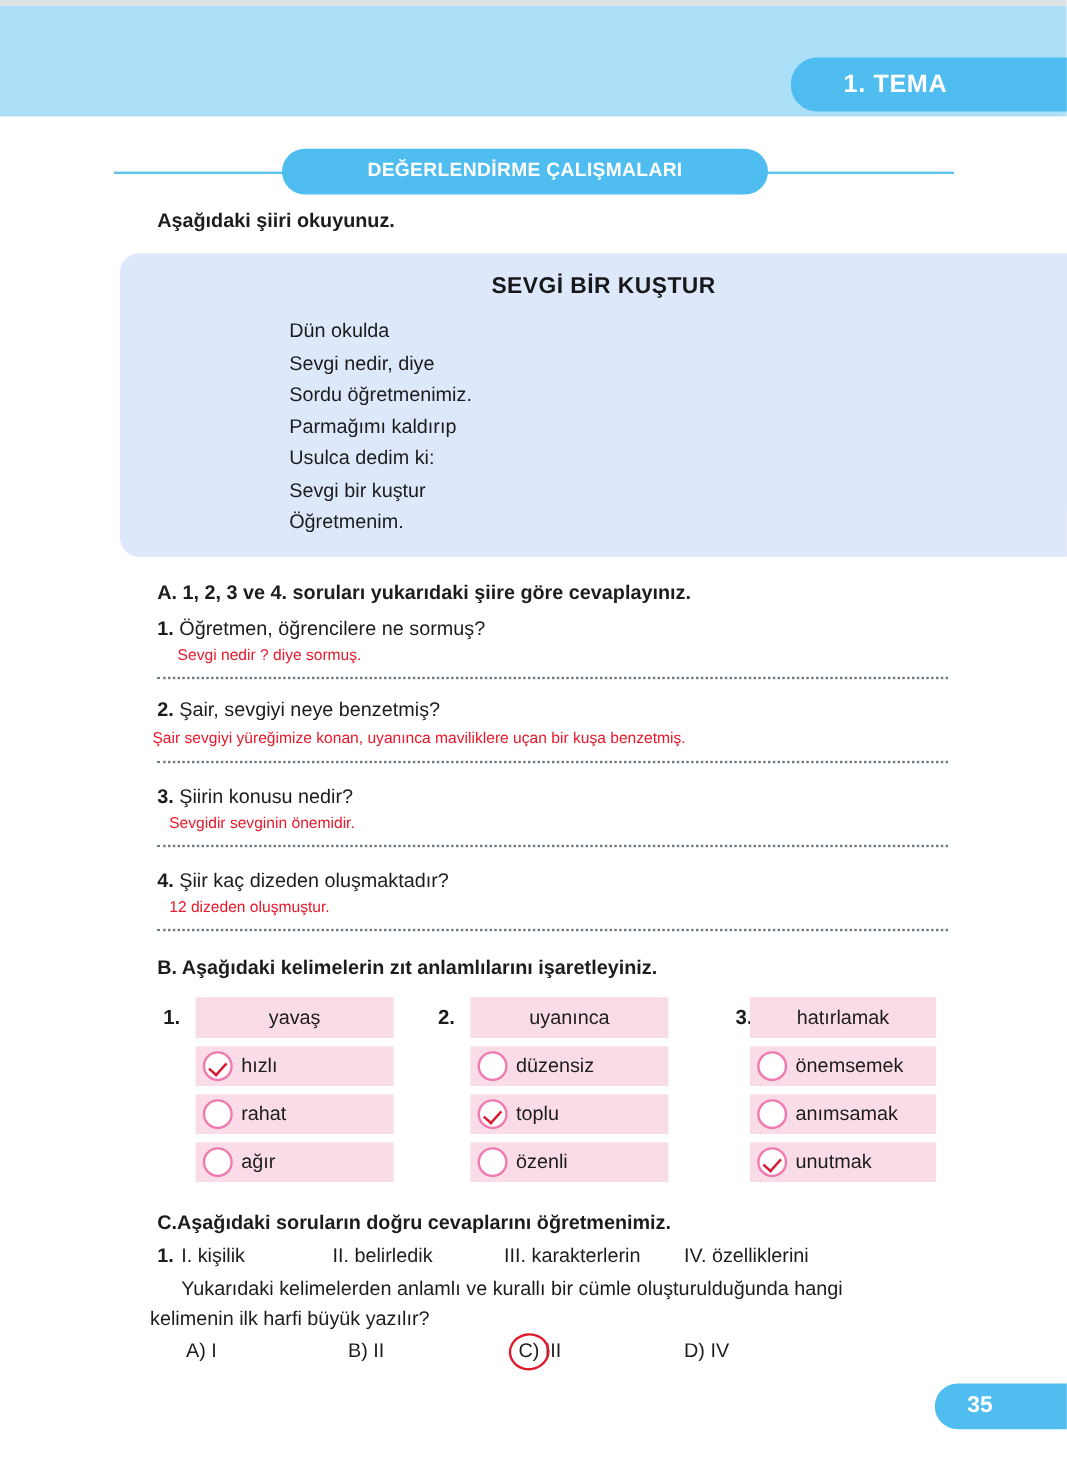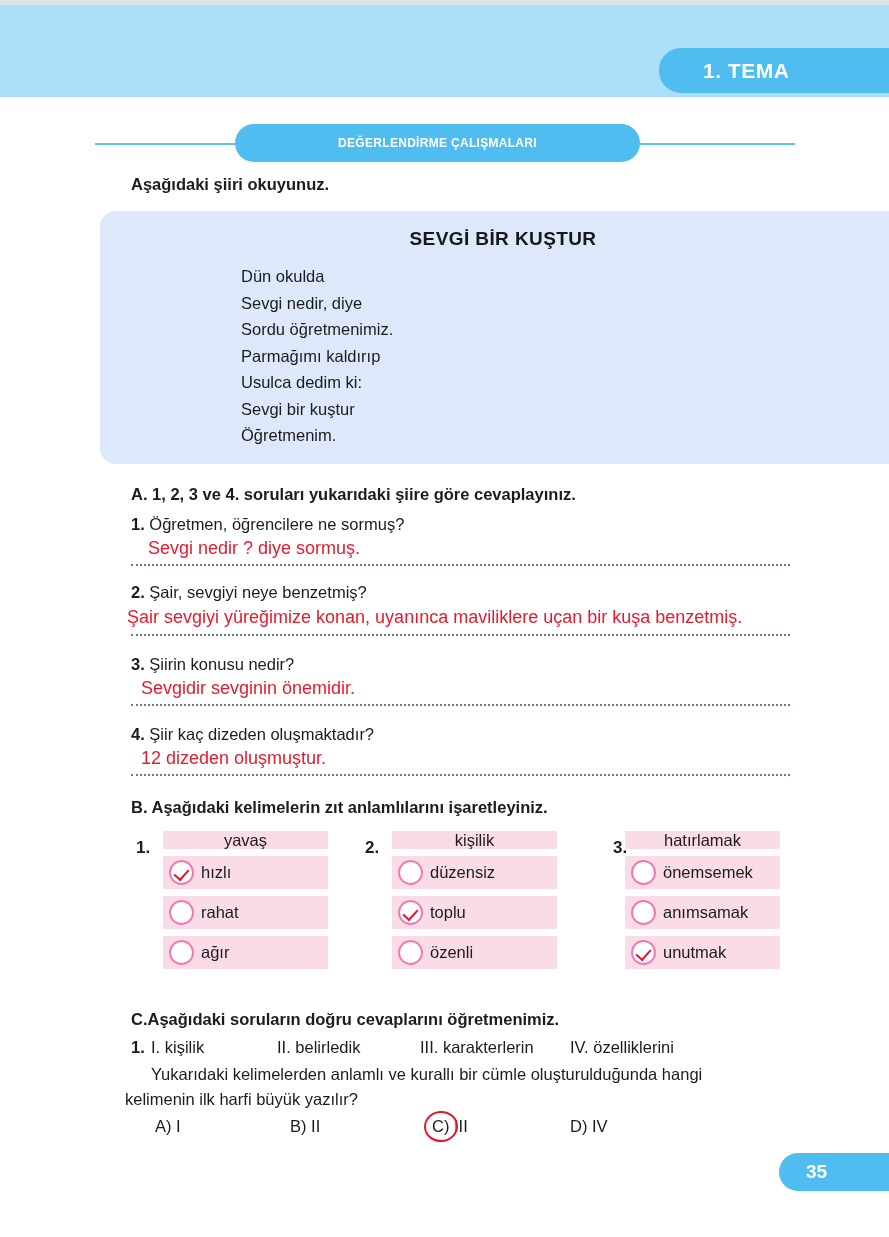--- a/index.html
+++ b/index.html
@@ -63,21 +63,21 @@
   }
   .banner-rule.left  { left: 0;   width: 150px; }
   .banner-rule.right { right: 0;  width: 160px; }
   .banner-pill {
     position: absolute;
     left: 140px; top: 0;
     width: 405px; height: 38px;
     background: #4fbdef;
     border-radius: 19px;
     color: #ffffff;
-    font-size: 12px;
+    font-size: 16px;
     font-weight: bold;
     letter-spacing: .3px;
     display: flex;
     align-items: center;
     justify-content: center;
     box-sizing: border-box;
   }
 
   
   .instr {
@@ -125,40 +125,40 @@
   .q-line {
     position: absolute;
     font-size: 16.5px;
     color: #1c1c1c;
     white-space: nowrap;
   }
   .q-num { font-weight: bold; }
   .answer {
     position: absolute;
     font-family: "Liberation Sans", sans-serif;
-    font-size: 18px;
+    font-size: 13px;
     color: #e8192c;
     white-space: nowrap;
   }
   .dotline {
     position: absolute;
     height: 0;
     border-bottom: 2px dotted #6b7b86;
   }
 
   
   .grp-num {
     position: absolute;
     font-size: 17px;
     font-weight: bold;
     color: #1c1c1c;
   }
   .opt-group { position: absolute; width: 165px; }
   .opt-head {
-    height: 18px;
+    height: 34px;
     background: #fadce8;
     font-size: 16.5px;
     color: #1c1c1c;
     display: flex;
     align-items: center;
     justify-content: center;
     margin-bottom: 7px;
   }
   .opt-row {
     height: 33px;
@@ -303,21 +303,21 @@
       <span class="opt-label">rahat</span>
     </div>
     <div class="opt-row">
       <span class="opt-circle"></span>
       <span class="opt-label">ağır</span>
     </div>
   </div>
 
   <div class="grp-num" style="left:365px; top:838px;">2.</div>
   <div class="opt-group" style="left:392px; top:831px;">
-    <div class="opt-head">kişilik</div>
+    <div class="opt-head">uyanınca</div>
     <div class="opt-row">
       <span class="opt-circle"></span>
       <span class="opt-label">düzensiz</span>
     </div>
     <div class="opt-row">
       <span class="opt-circle checked"></span>
       <span class="opt-label">toplu</span>
     </div>
     <div class="opt-row">
       <span class="opt-circle"></span>

